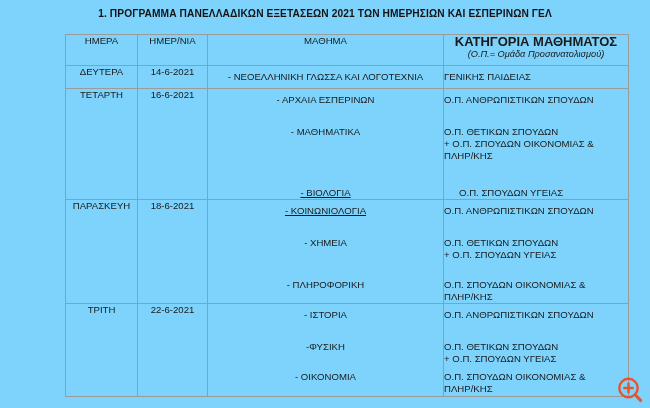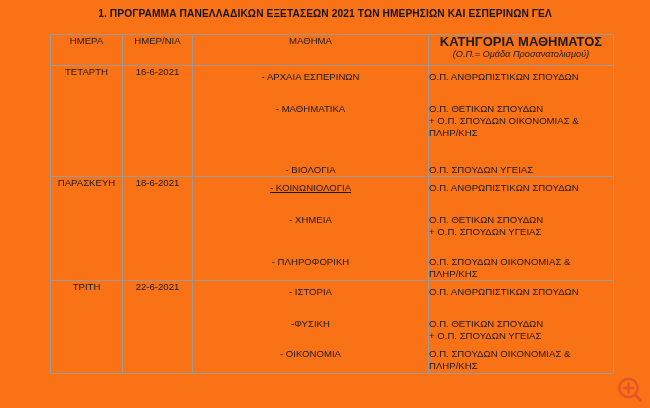--- a/index.html
+++ b/index.html
@@ -11,38 +11,38 @@
     width: 650px;
     height: 408px;
     font-family: "Liberation Sans", sans-serif;
     color: #1a1a1a;
     position: relative;
     overflow: hidden;
   }
   #page {
     position: absolute;
     inset: 0;
-    background: #f97316;
+    background: #7dd3fc;
     padding-left: 12px;
   }
   #doc-title {
     position: absolute;
     left: 0;
     top: 8px;
     width: 650px;
     text-align: center;
     font-size: 10.2px;
     font-weight: bold;
     letter-spacing: 0.1px;
     color: #141414;
     white-space: nowrap;
   }
   #exam-table {
     position: absolute;
-    left: 50px;
+    left: 65px;
     top: 34px;
     width: 563px;
     border-collapse: collapse;
     table-layout: fixed;
   }
   #exam-table td, #exam-table th {
     border: 1px solid #9b9b9b;
     padding: 0;
     vertical-align: top;
     font-size: 9.6px;
@@ -118,35 +118,45 @@
         <th>ΗΜΕΡ/ΝΙΑ</th>
         <th>ΜΑΘΗΜΑ</th>
         <th>
           <span class="hdr-cat-main">ΚΑΤΗΓΟΡΙΑ ΜΑΘΗΜΑΤΟΣ</span>
           <span class="hdr-cat-sub">(Ο.Π.= Ομάδα Προσανατολισμού)</span>
         </th>
       </tr>
     </thead>
     <tbody>
 
+      <tr style="height:23px;">
+        <td class="cell-day">ΔΕΥΤΕΡΑ</td>
+        <td class="cell-date">14-6-2021</td>
+        <td class="cell-subjects">
+          <span class="subj-line blk" style="padding-top:5px;">- ΝΕΟΕΛΛΗΝΙΚΗ ΓΛΩΣΣΑ ΚΑΙ ΛΟΓΟΤΕΧΝΙΑ</span>
+        </td>
+        <td class="cell-cats">
+          <span class="cat-line blk" style="padding-top:5px;">ΓΕΝΙΚΗΣ ΠΑΙΔΕΙΑΣ</span>
+        </td>
+      </tr>
 
       <tr style="height:106px;">
         <td class="cell-day">ΤΕΤΑΡΤΗ</td>
         <td class="cell-date">16-6-2021</td>
         <td class="cell-subjects">
           <span class="subj-line blk" style="padding-top:5px;">- ΑΡΧΑΙΑ ΕΣΠΕΡΙΝΩΝ</span>
           <span class="subj-line blk" style="padding-top:20px;">- ΜΑΘΗΜΑΤΙΚΑ</span>
-          <span class="subj-line blk" style="padding-top:49px;">- ΒΙΟΛΟΓΙΑ</span>
+          <span class="subj-line blk" style="padding-top:49px;text-decoration:underline;">- ΒΙΟΛΟΓΙΑ</span>
         </td>
         <td class="cell-cats">
           <span class="cat-line blk" style="padding-top:5px;">Ο.Π. ΑΝΘΡΩΠΙΣΤΙΚΩΝ ΣΠΟΥΔΩΝ</span>
           <span class="cat-line blk" style="padding-top:20px;">Ο.Π. ΘΕΤΙΚΩΝ ΣΠΟΥΔΩΝ</span>
           <span class="cat-line blk">+ Ο.Π. ΣΠΟΥΔΩΝ ΟΙΚΟΝΟΜΙΑΣ &amp;</span>
           <span class="cat-line blk">ΠΛΗΡ/ΚΗΣ</span>
-          <span class="cat-line blk" style="padding-top:25px;">Ο.Π. ΣΠΟΥΔΩΝ ΥΓΕΙΑΣ</span>
+          <span class="cat-line blk" style="padding-top:25px;margin-left:15px;">Ο.Π. ΣΠΟΥΔΩΝ ΥΓΕΙΑΣ</span>
         </td>
       </tr>
 
       <tr style="height:101px;">
         <td class="cell-day">ΠΑΡΑΣΚΕΥΗ</td>
         <td class="cell-date">18-6-2021</td>
         <td class="cell-subjects">
           <span class="subj-line blk" style="padding-top:5px;text-decoration:underline;">- ΚΟΙΝΩΝΙΟΛΟΓΙΑ</span>
           <span class="subj-line blk" style="padding-top:20px;">- ΧΗΜΕΙΑ</span>
           <span class="subj-line blk" style="padding-top:30px;">- ΠΛΗΡΟΦΟΡΙΚΗ</span>

